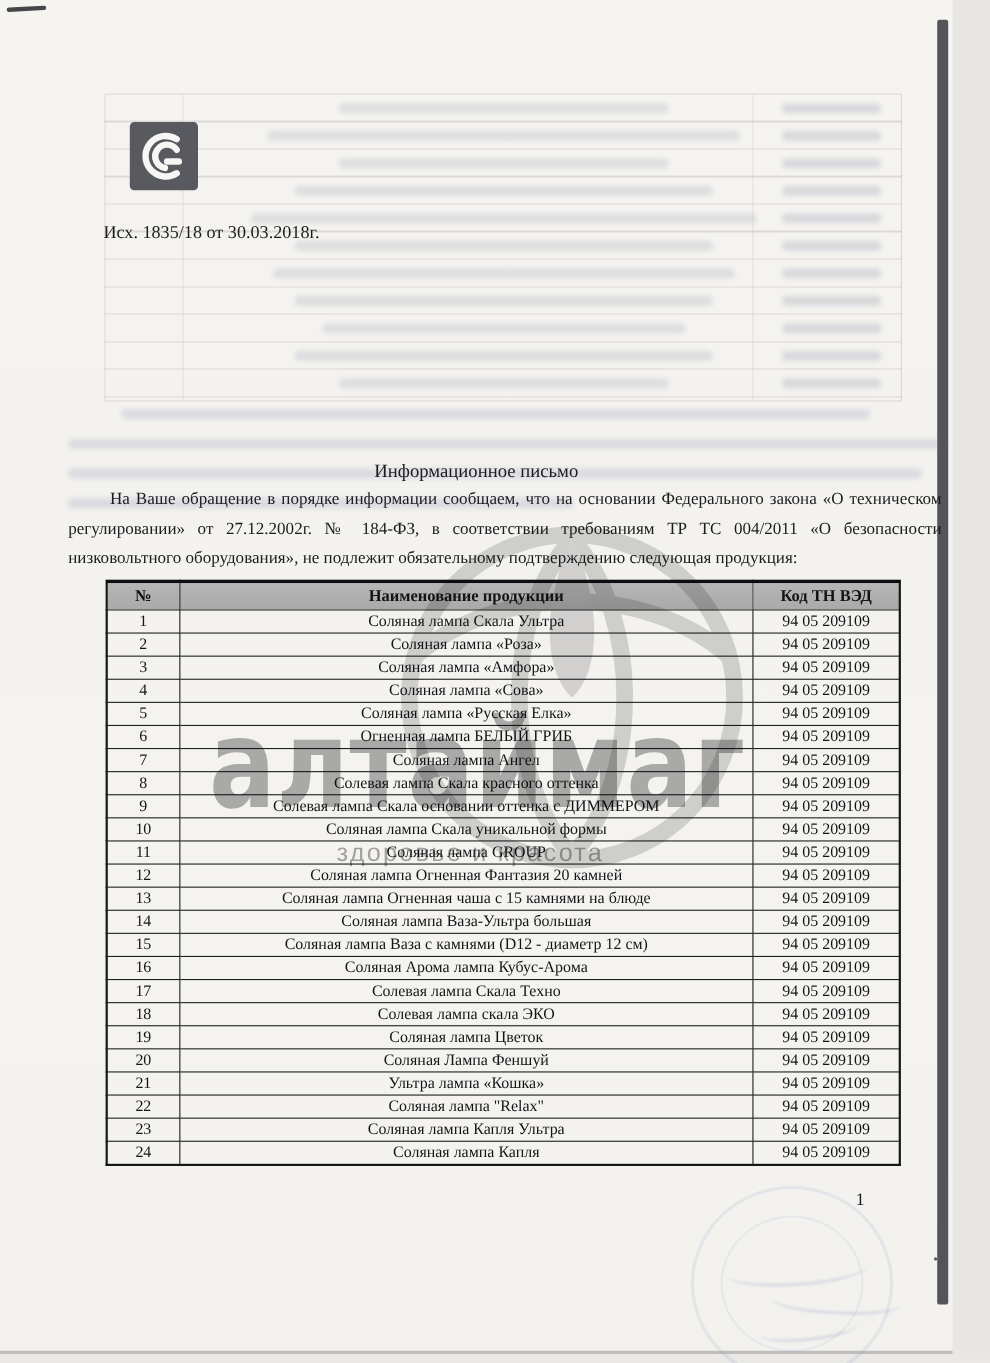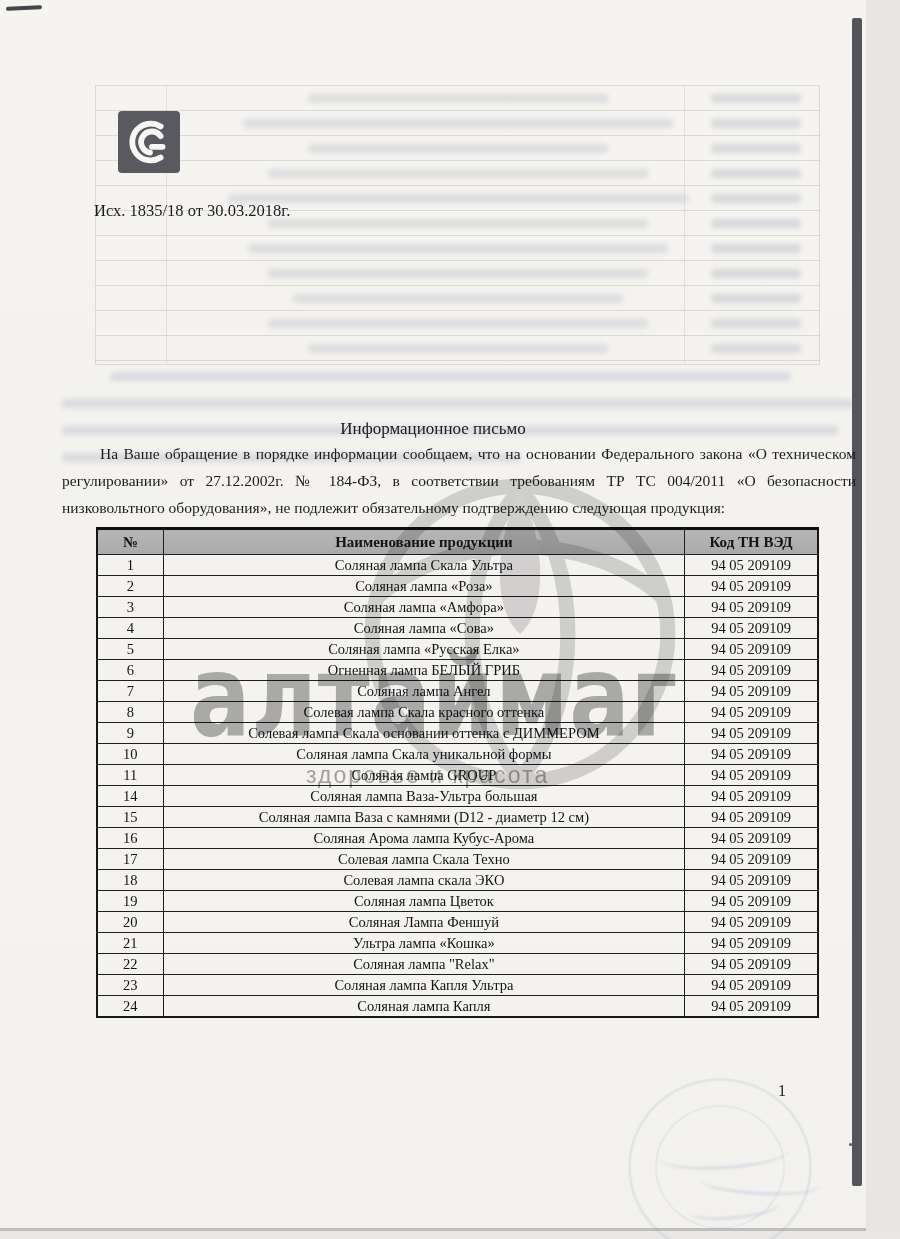--- a/index.html
+++ b/index.html
@@ -247,20 +247,30 @@
           <td>10</td>
           <td>Соляная лампа Скала уникальной формы</td>
           <td>94 05 209109</td>
         </tr>
           <tr>
           <td>11</td>
           <td>Соляная лампа GROUP</td>
           <td>94 05 209109</td>
         </tr>
           <tr>
+          <td>12</td>
+          <td>Соляная лампа Огненная Фантазия 20 камней</td>
+          <td>94 05 209109</td>
+        </tr>
+          <tr>
+          <td>13</td>
+          <td>Соляная лампа Огненная чаша с 15 камнями на блюде</td>
+          <td>94 05 209109</td>
+        </tr>
+          <tr>
           <td>14</td>
           <td>Соляная лампа Ваза-Ультра большая</td>
           <td>94 05 209109</td>
         </tr>
           <tr>
           <td>15</td>
           <td>Соляная лампа Ваза с камнями (D12 - диаметр 12 см)</td>
           <td>94 05 209109</td>
         </tr>
           <tr>

